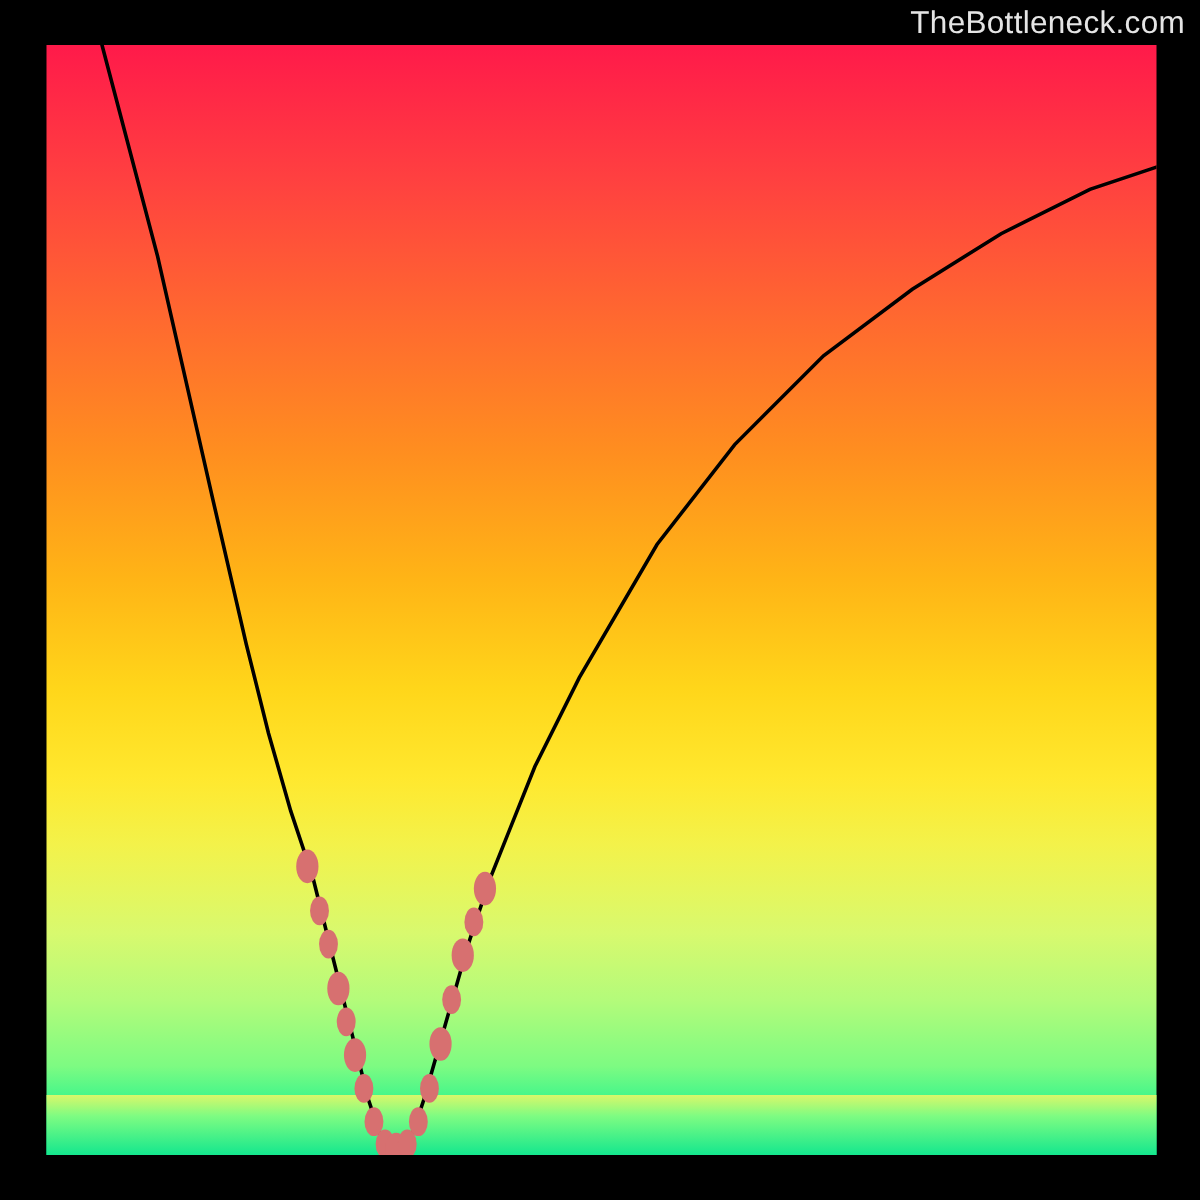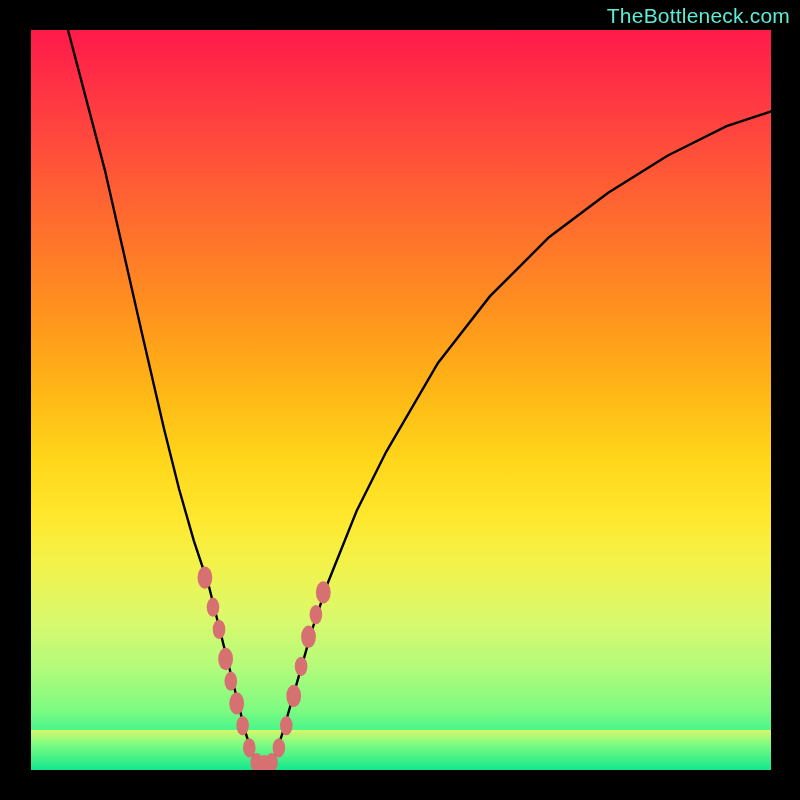--- a/index.html
+++ b/index.html
@@ -48,21 +48,21 @@
     left: 0;
     bottom: 0;
     width: 100%;
     height: 40px;
     background: linear-gradient(to bottom, #d9f76a 0%, #7efc82 35%, #14e78e 100%);
   }
   .watermark {
     position: absolute;
     top: 4px;
     right: 10px;
-    color: #5eead4;
+    color: #e5e5e5;
     font-size: 21px;
     font-weight: 500;
     letter-spacing: 0.2px;
   }
   svg.overlay {
     position: absolute;
     left: 0;
     top: 0;
     width: 740px;
     height: 740px;

